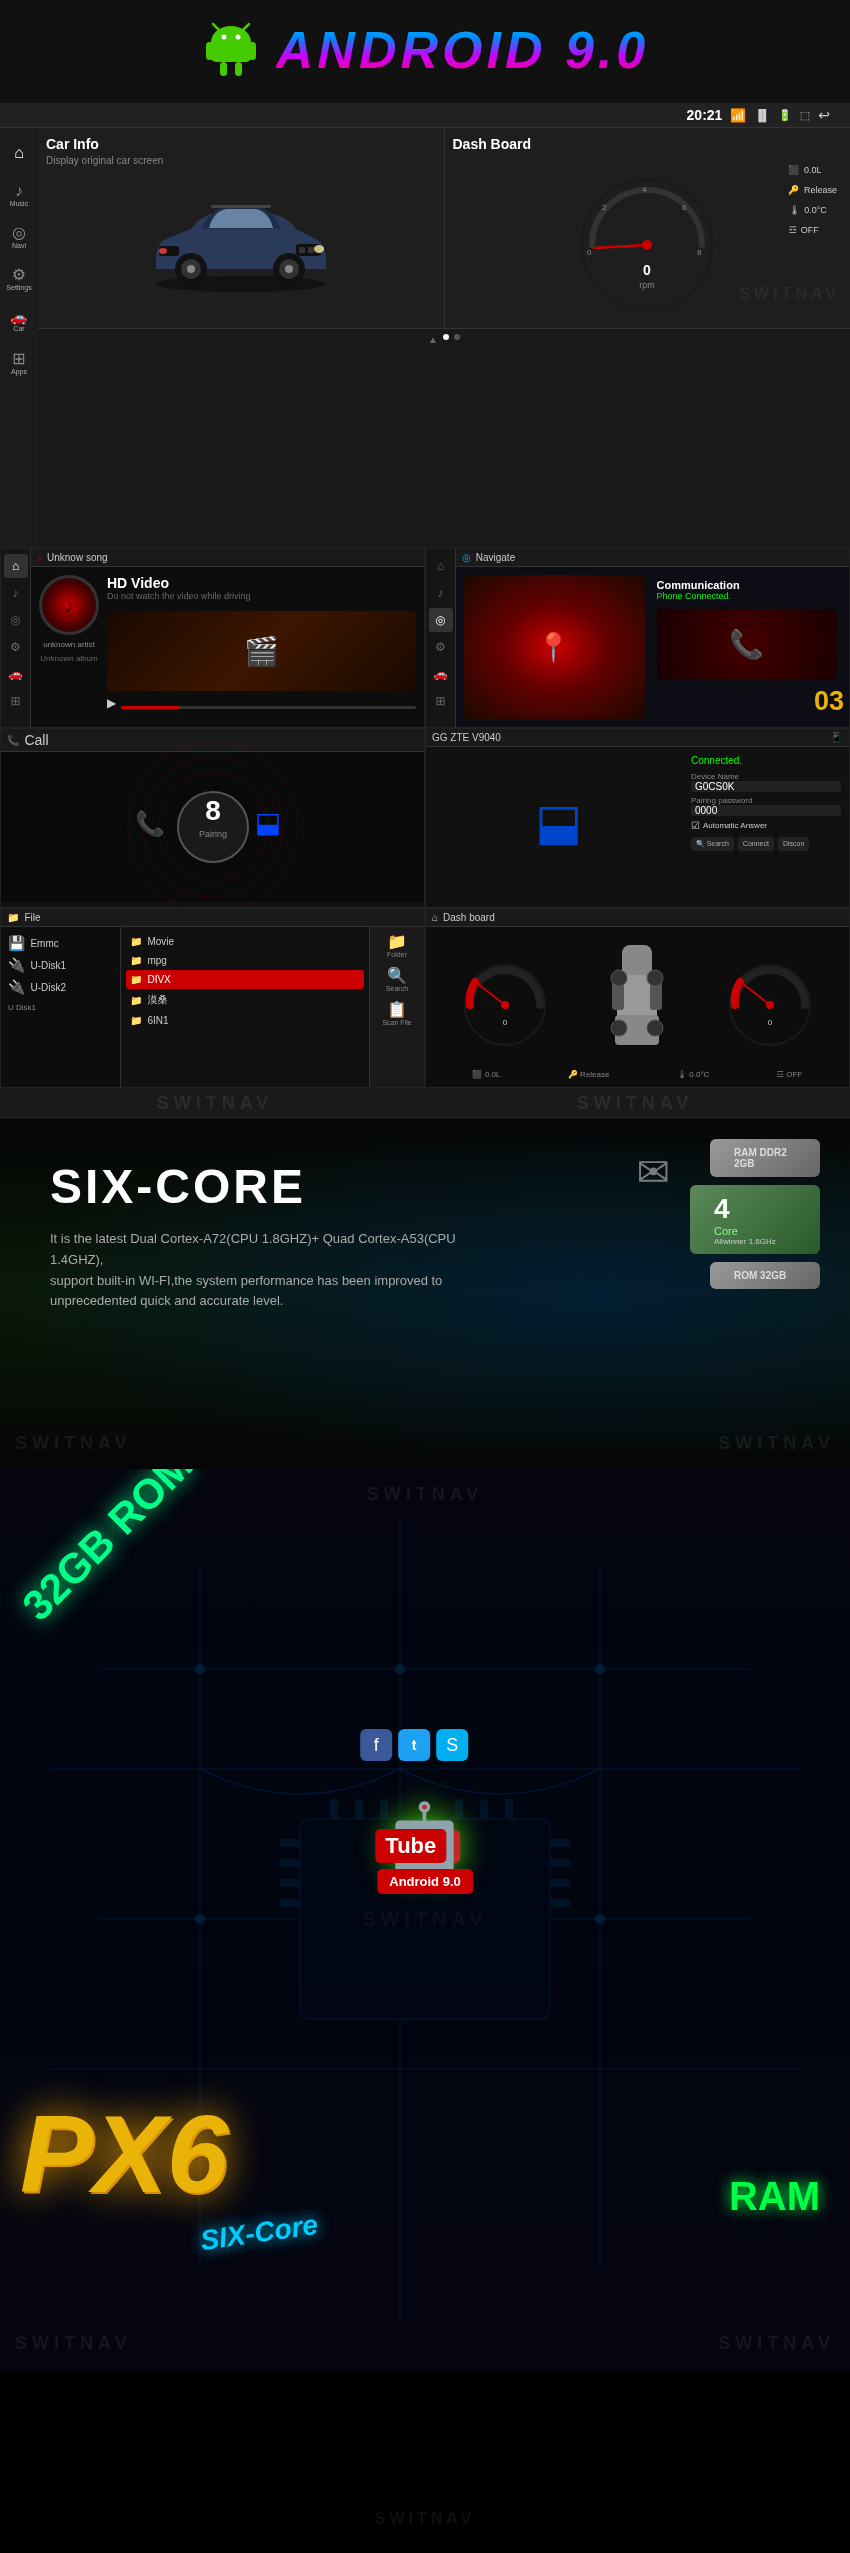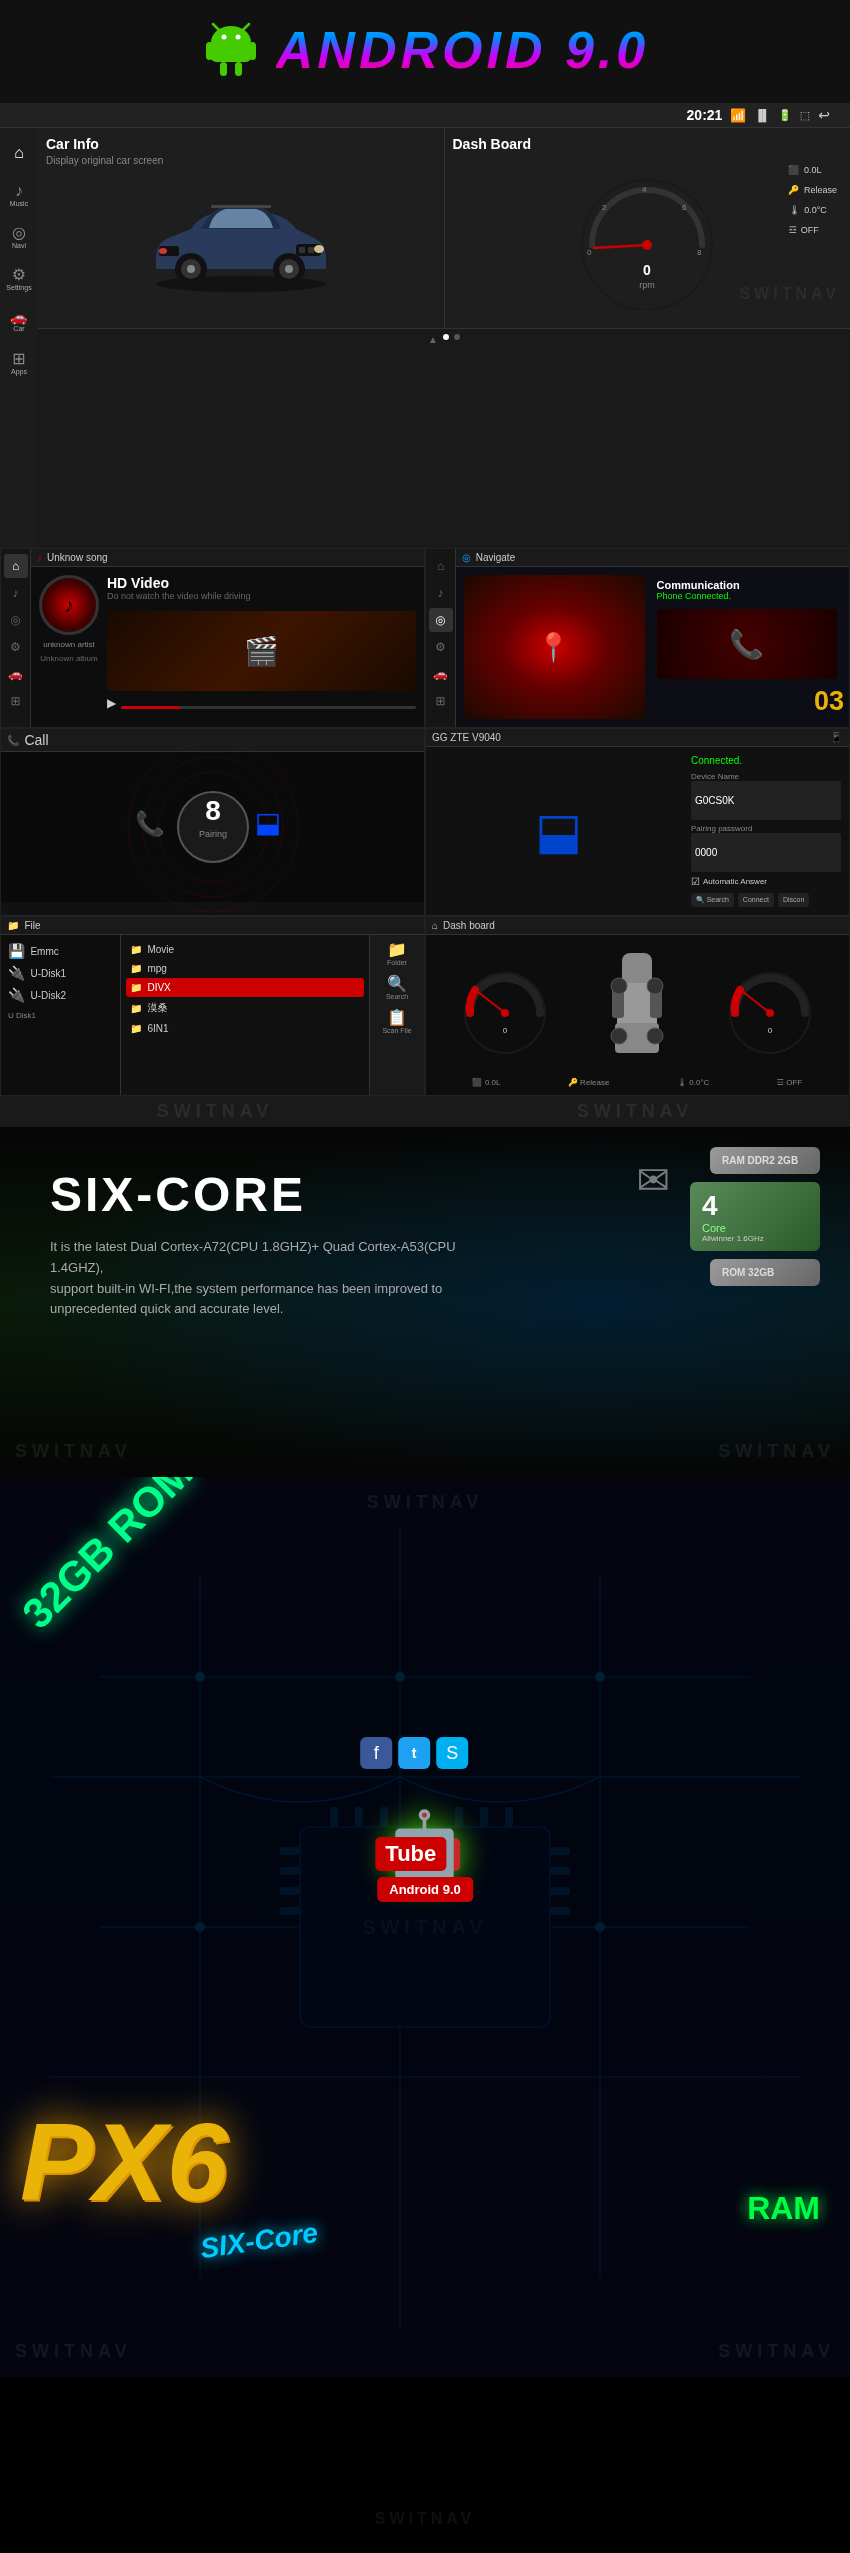--- a/index.html
+++ b/index.html
@@ -237,21 +237,21 @@
       background: linear-gradient(135deg, #1a0a00 0%, #3d1500 50%, #1a0a00 100%);
       border-radius: 4px;
       display: flex;
       align-items: center;
       justify-content: center;
       font-size: 28px;
       color: #cc4400;
     }
     .bt-field { margin-bottom: 4px; }
     .bt-field-label { color: #888; font-size: 8px; }
-    .bt-field-value { color: #fff; background: #222; padding: 14px 4px; font-size: 10px; border-radius: 2px; }
+    .bt-field-value { color: #fff; background: #222; padding: 0 4px; font-size: 10px; border-radius: 2px; }
     .bt-actions {
       display: flex;
       gap: 4px;
       margin-top: 6px;
     }
     .bt-action-btn {
       background: #222;
       color: #aaa;
       font-size: 7px;
       padding: 3px 5px;
@@ -343,21 +343,21 @@
       right: 30px;
       top: 20px;
       display: flex;
       flex-direction: column;
       gap: 8px;
       align-items: flex-end;
     }
     .chip-card {
       background: linear-gradient(135deg, #888 0%, #555 100%);
       border-radius: 6px;
-      padding: 8px 12px;
+      padding: 8px 24px;
       min-width: 100px;
       color: #fff;
       font-size: 9px;
     }
     .chip-card-title { font-weight: bold; font-size: 10px; color: #ddd; }
     .chip-card-value { font-size: 28px; font-weight: 900; color: #fff; }
     .chip-card-sub { font-size: 8px; color: #ccc; }
 
     
     .px6-section {
@@ -912,21 +912,21 @@
     <rect x="505" y="330" width="8" height="20" rx="2" fill="#0066aa"></rect>
   </svg>
 
   <div style="position:absolute; top:120px; left:30px; font-size:42px; font-weight:900; color:#00ff88; transform:rotate(-45deg); transform-origin:left center; text-shadow:0 0 20px #00ff88; z-index:5; white-space:nowrap;">32GB ROM</div>
 
   <div style="position:absolute; bottom:160px; left:20px; font-size:110px; font-weight:900; color:#eab308; font-style:italic; text-shadow:0 0 40px #ffaa00, 2px 2px 0 #cc8800; z-index:5; line-height:1;">PX6</div>
 
   <div style="position:absolute; bottom:120px; left:200px; font-size:28px; font-weight:900; color:#00ccff; font-style:italic; transform:rotate(-8deg); text-shadow:0 0 15px #00ccff; z-index:5;">SIX-Core</div>
 
   <div style="position:absolute; bottom:150px; right:30px; z-index:5;">
-    <div style="font-size:32px; font-weight:900; color:#00ff44; text-shadow:0 0 15px #00ff44;">RAM</div>
+    <div style="font-size:40px; font-weight:900; color:#00ff44; text-shadow:0 0 15px #00ff44;">RAM</div>
   </div>
 
   <div style="position:absolute; top:330px; left:50%; transform:translateX(-50%); font-size:65px; z-index:10; filter:drop-shadow(0 0 15px #44cc00);">🤖</div>
 
   <div style="position:absolute; top:260px; left:50%; transform:translateX(-60%); display:flex; gap:6px; z-index:10;">
     <div style="background:#3b5998; width:32px; height:32px; border-radius:6px; display:flex; align-items:center; justify-content:center; font-size:18px; color:#fff;">f</div>
     <div style="background:#1da1f2; width:32px; height:32px; border-radius:6px; display:flex; align-items:center; justify-content:center; font-size:14px; color:#fff; font-weight:bold;">t</div>
     <div style="background:#00aff0; width:32px; height:32px; border-radius:6px; display:flex; align-items:center; justify-content:center; font-size:18px; color:#fff;">S</div>
   </div>
 

